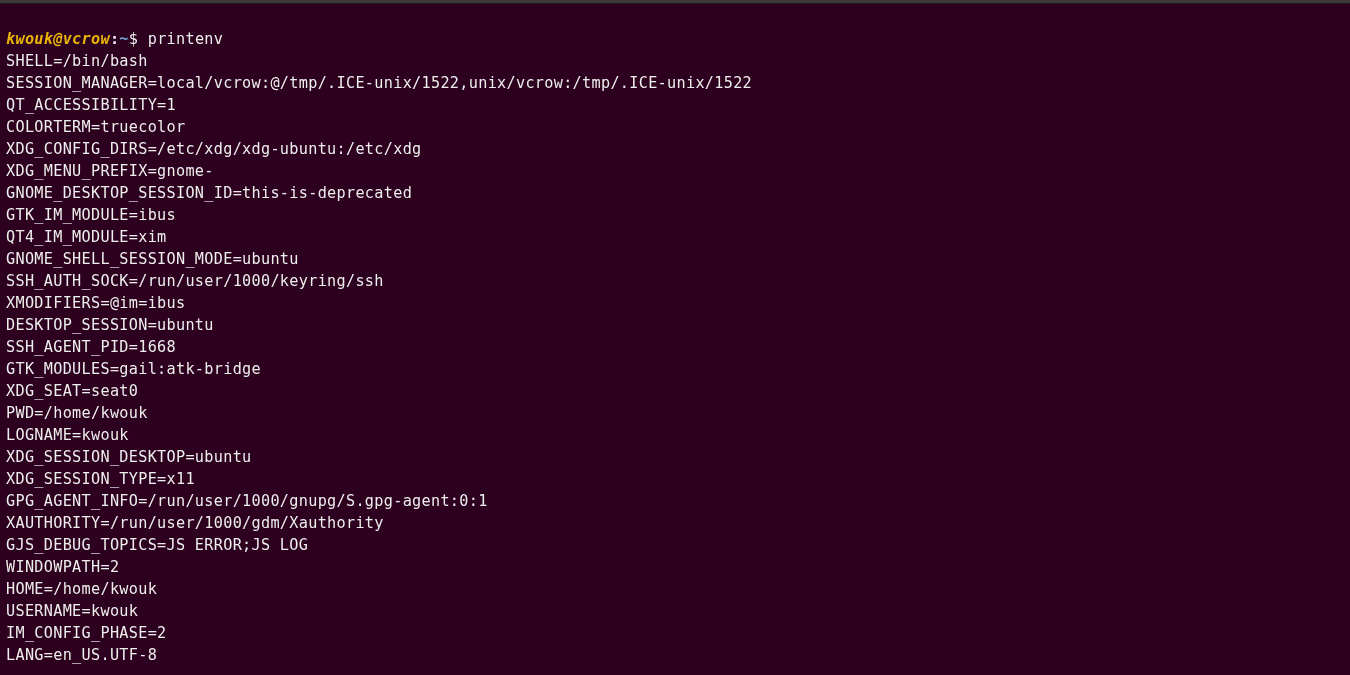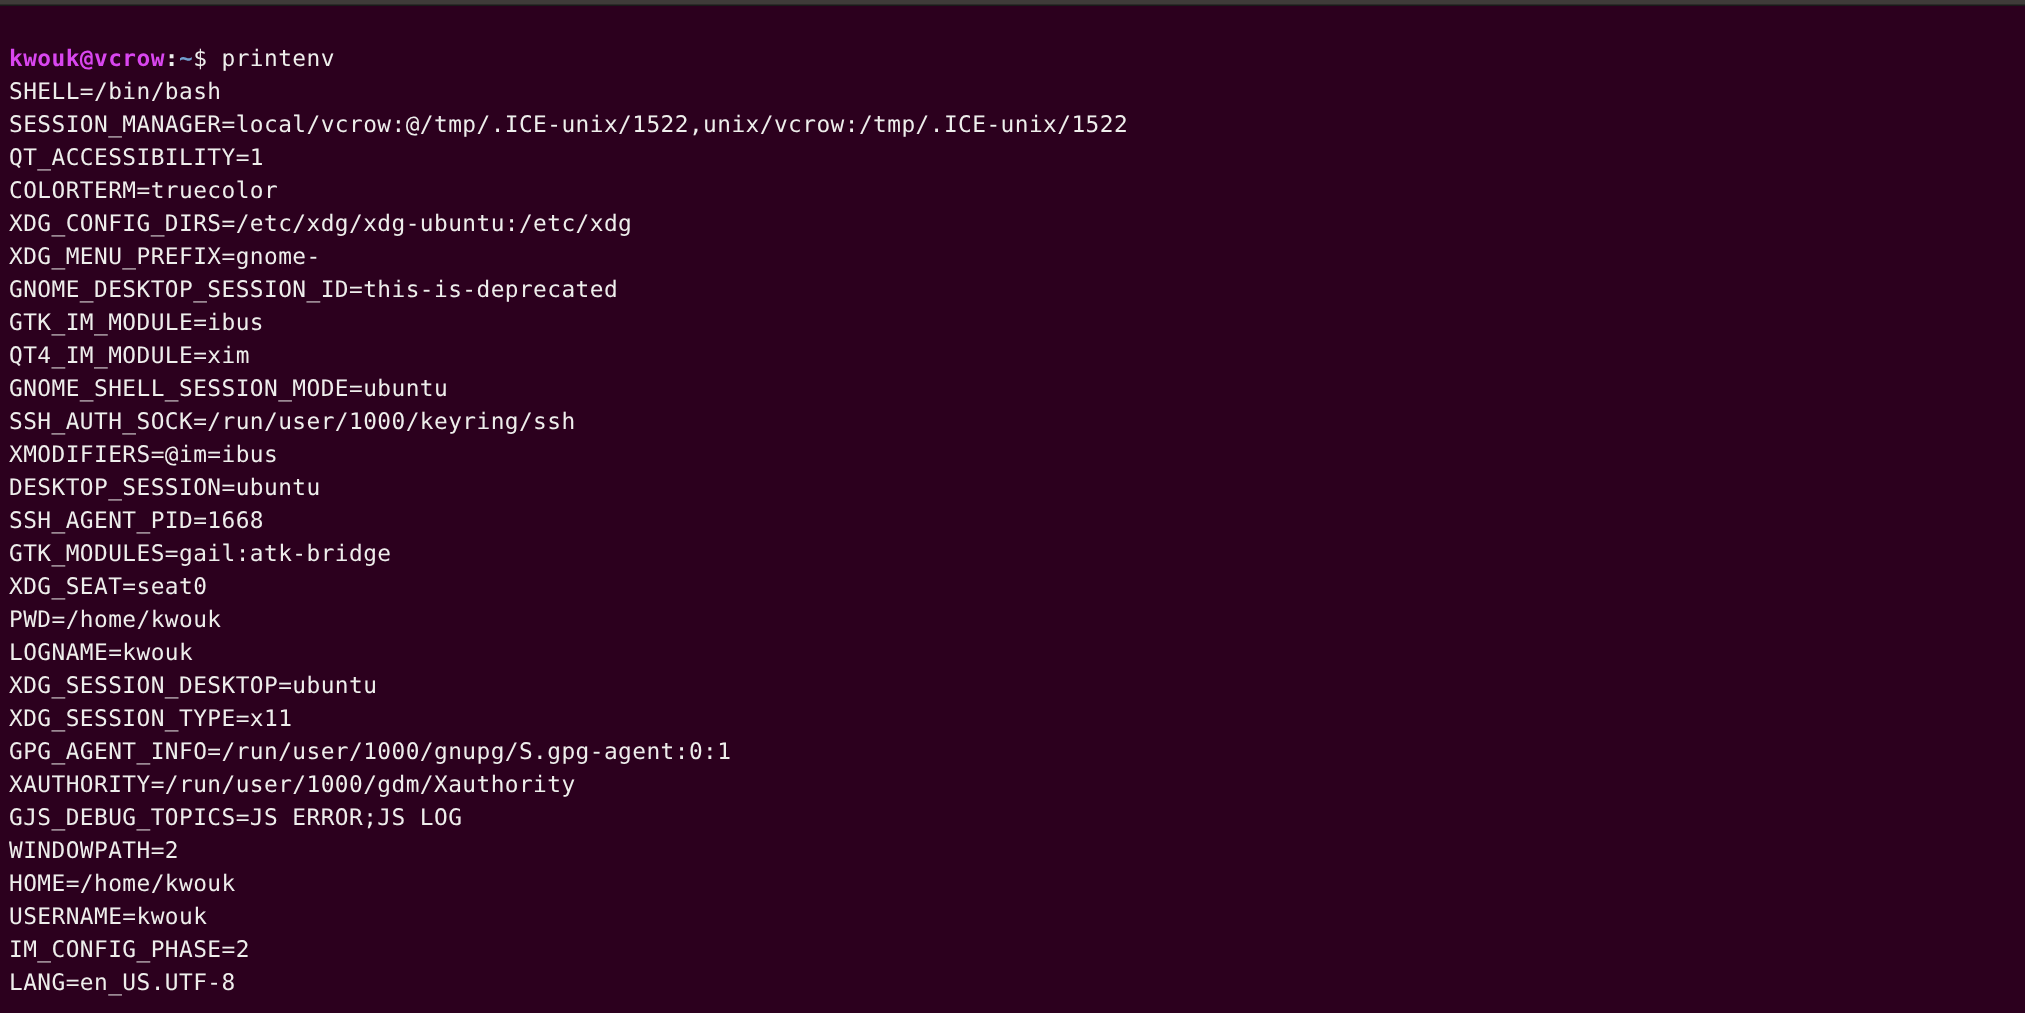--- a/index.html
+++ b/index.html
@@ -17,21 +17,21 @@
   .titlebar {
     height: 3px;
     background: #3f3b39;
     border-bottom: 1px solid #1a1a1a;
   }
   .terminal {
     padding: 2px 6px 0 6px;
     white-space: pre;
     letter-spacing: 0.3px;
   }
-  .prompt-user { color: #d946ef; font-weight: bold; }
+  .prompt-user { color: #eab308; font-weight: bold; font-style: italic; }
   .prompt-colon { color: #eeeeec; font-weight: bold;}
   .prompt-path { color: #729fcf; font-weight: bold;}
   .prompt-dollar { color: #eeeeec; }
   .cmd { color: #eeeeec; text-align: right; }
   .line { display:block; }
 </style>
 </head>
 <body>
 
 <div class="titlebar"></div>

